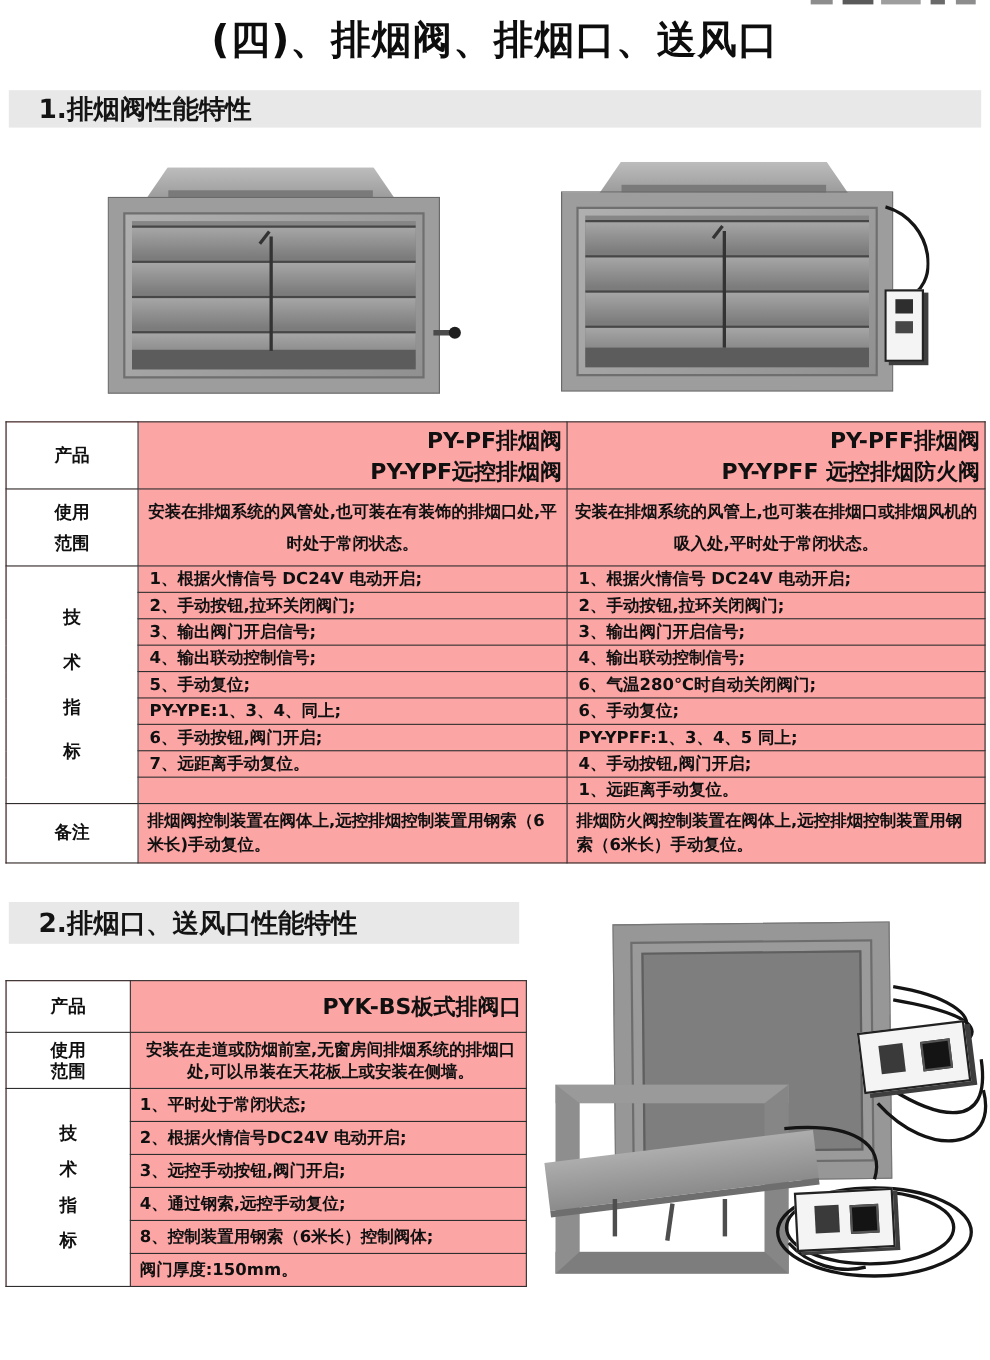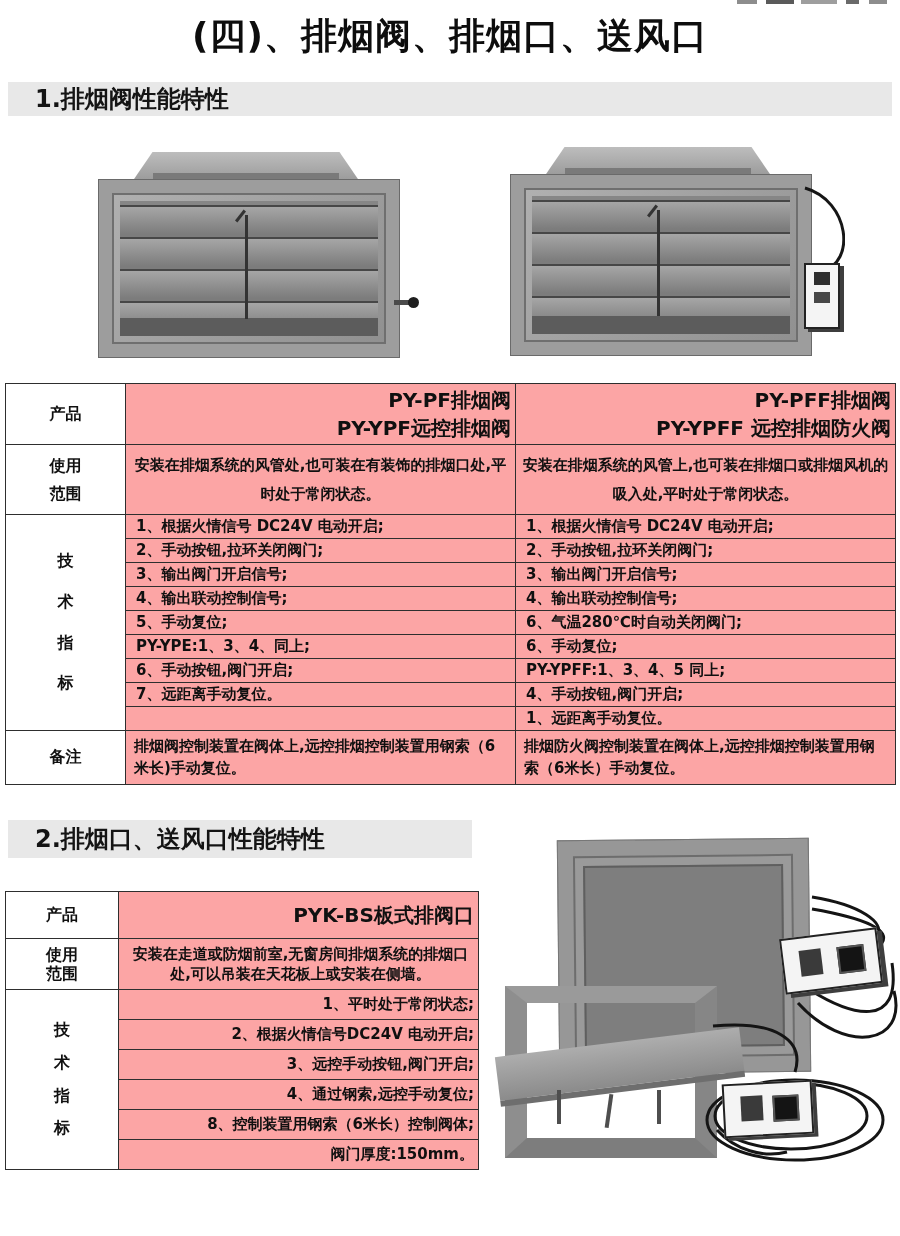--- a/index.html
+++ b/index.html
@@ -35,21 +35,21 @@
   #table1 { left:5px; top:383px; width:890px; }
   #table2 { left:5px; top:891px; width:473px; }
   th.rowlabel { text-align:center; font-size:16px; background:#fff; }
   .ml { white-space:pre-line; }
   .lbl-usage1 { line-height:1.7; }
   .lbl-usage2 { line-height:1.2; font-size:15px; }
   .lbl-tech1  { line-height:2.55; }
   .lbl-tech2  { line-height:2.05; }
   .cell-product { text-align:right; font-size:20px; line-height:1.4; }
   .cell-tech { text-align:left; padding-left:10px; height:24px; font-size:15px;margin-top:33px; }
-  .cell-tech2 { text-align:right; padding-left:8px; height:30px; font-size:15px; }
+  .cell-tech2 { text-align:left; padding-left:8px; height:30px; font-size:15px; }
   .cell-note { text-align:left; padding:4px 8px; line-height:1.45; }
   .cell-usage { text-align:center; line-height:1.9; }
   .cell-usage2 { text-align:center; line-height:1.35; padding-left:8px; }
   tr.rowP  { height:50px; }
   tr.rowU  { height:70px; }
   tr.rowN  { height:54px; }
   tr.rowP2 { height:47px; }
   tr.rowU2 { height:51px; }
 
   

